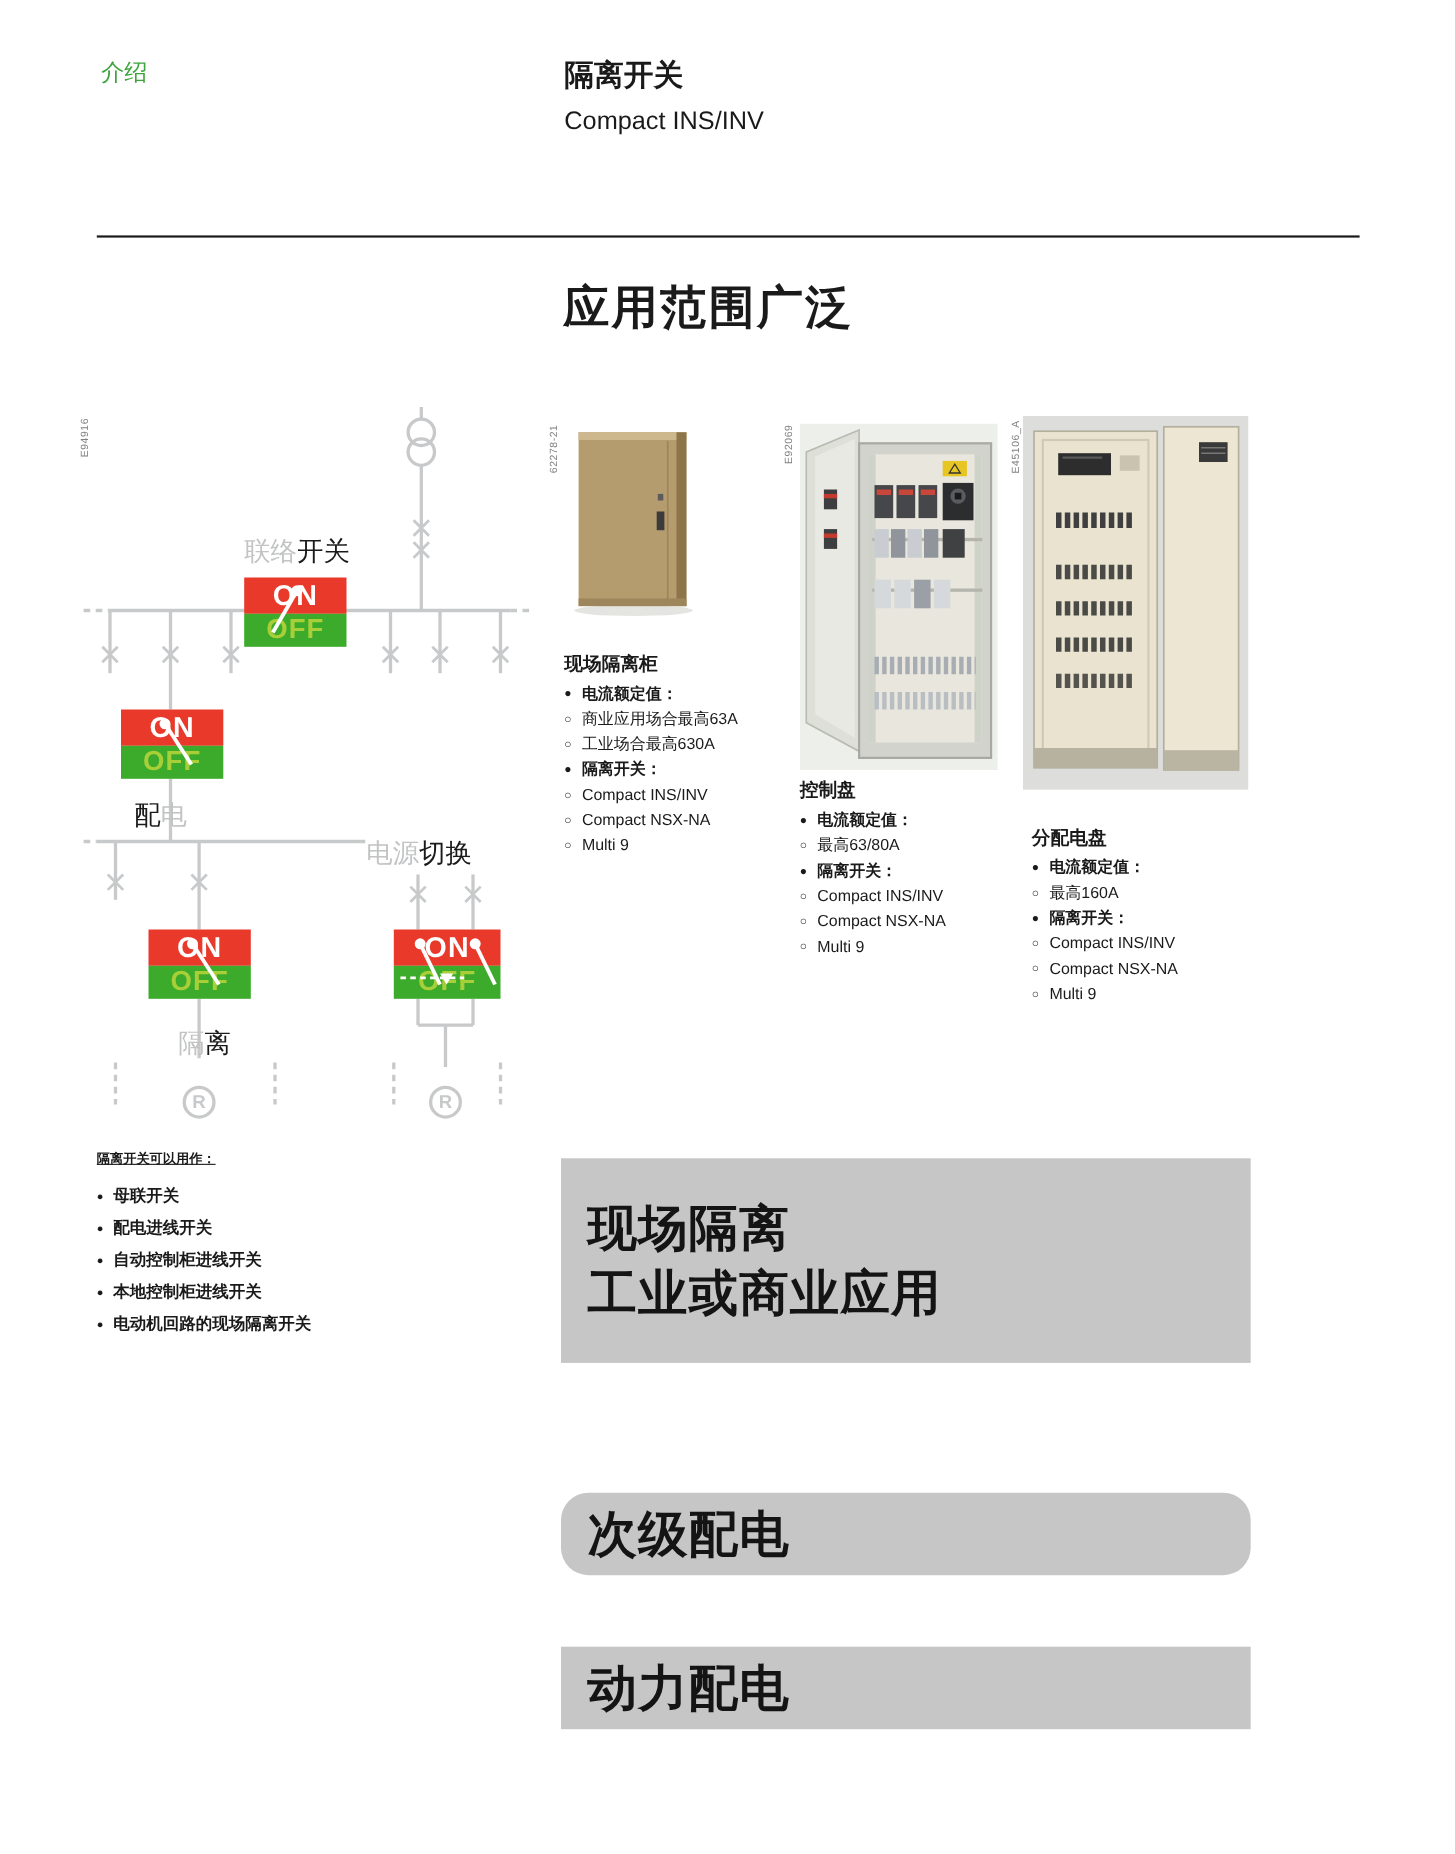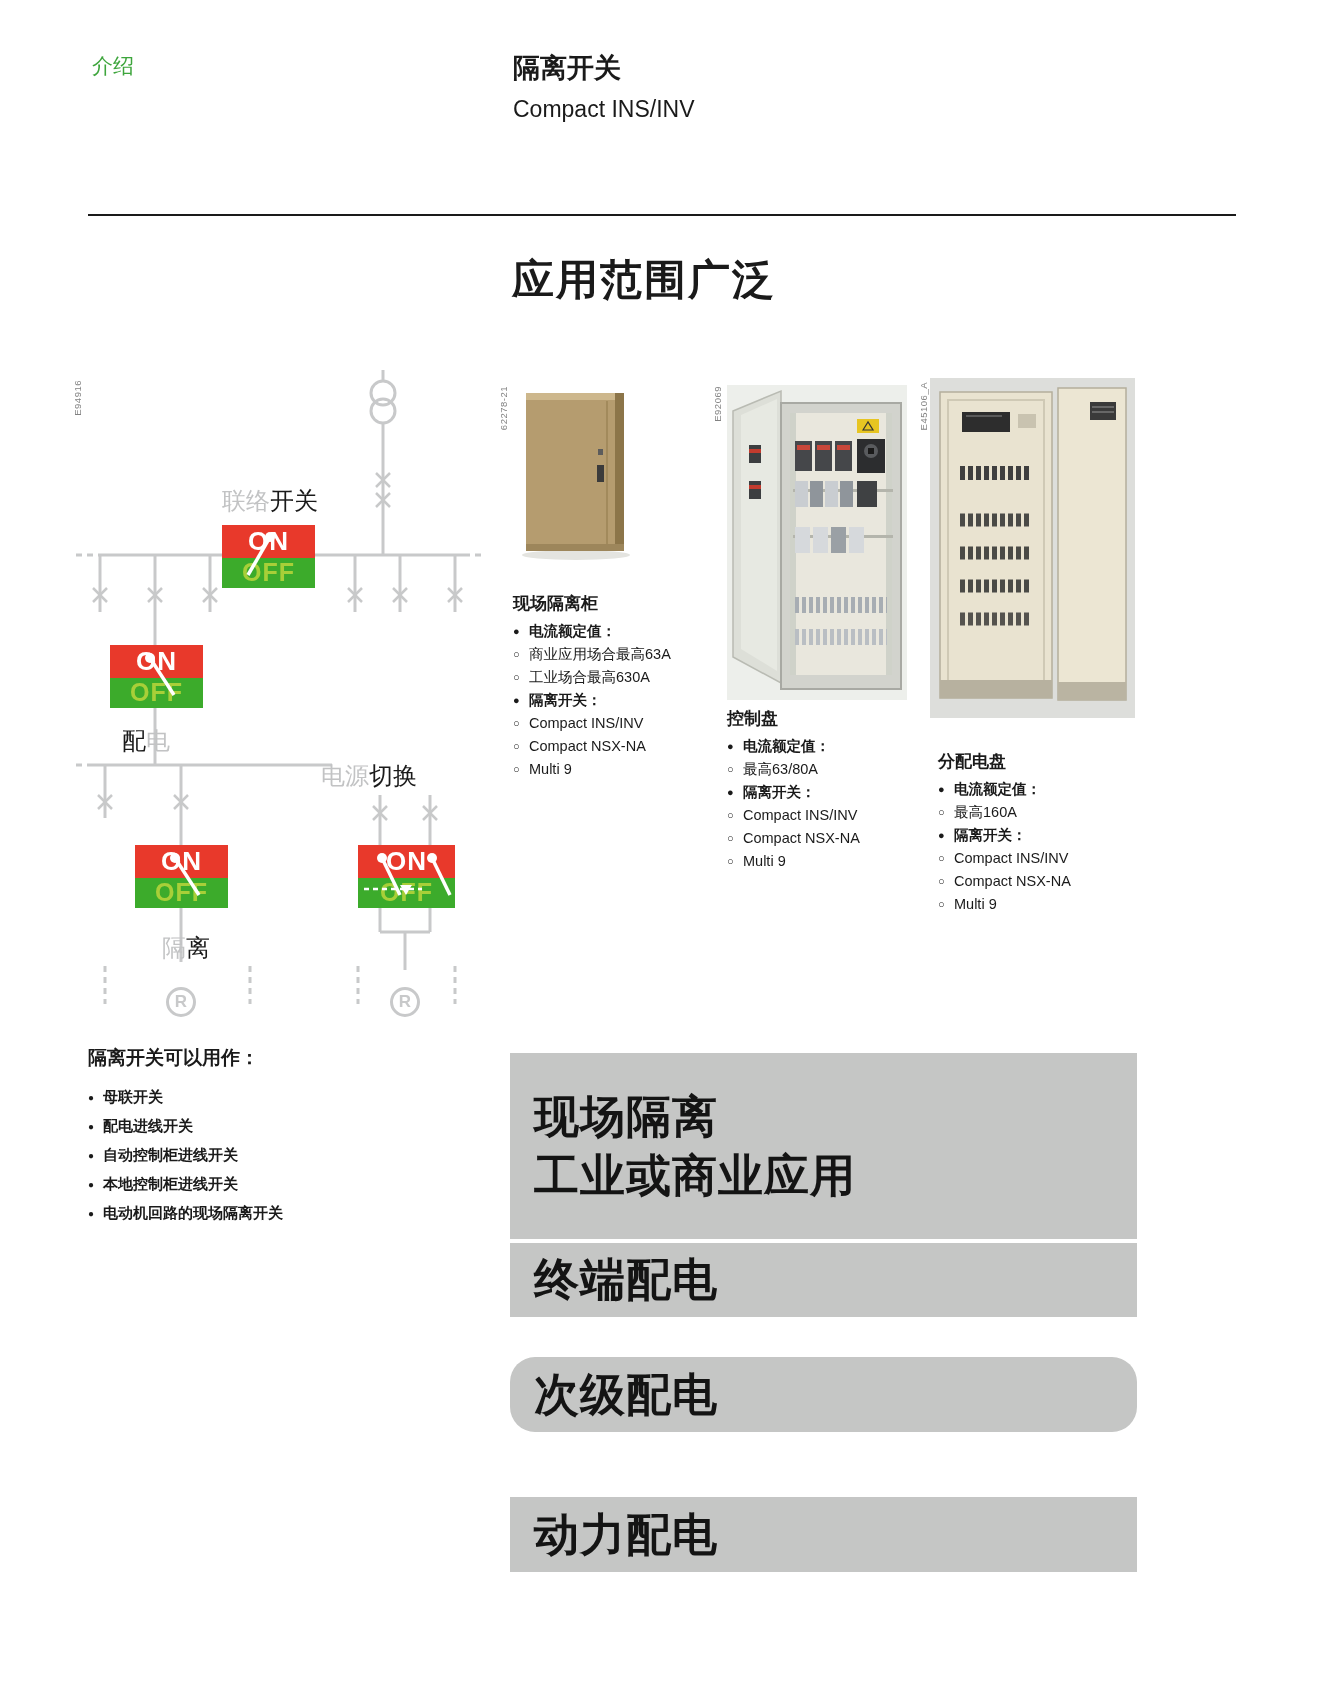--- a/index.html
+++ b/index.html
@@ -31,21 +31,21 @@
               font-size:17px; font-weight:bold; display:flex; align-items:center; justify-content:center; }
 
   
   .product-title { font-size:17px; font-weight:bold; }
   .spec-list { list-style:none; }
   .spec-list li { display:flex; align-items:baseline; font-size:14.5px; line-height:22px; }
   .marker { flex:none; width:16px; font-size:11px; position:relative; top:-1px; }
   .l1 { font-weight:bold; }
 
   
-  .usage-title { font-size:19px; font-weight:bold; }
+  .usage-title { font-size:12px; font-weight:bold;text-decoration:underline; }
   .usage-list { list-style:none; margin-top:12px; }
   .usage-list li { display:flex; align-items:baseline; font-size:15px; font-weight:bold; line-height:27px; }
   .usage-list .marker { width:15px; font-size:10px; }
 
   
   .banner { left:510px; width:627px; background:#c5c6c5; color:#141414; font-weight:bold; font-size:45px;
             display:flex; flex-direction:column; justify-content:center; padding-left:24px; white-space:pre-line; line-height:1.32; letter-spacing:1px; }
   .banner-1 { top:1053px; height:186px; }
   .banner-2 { top:1243px; height:74px; }
   .banner-3 { top:1357px; height:75px;border-radius:25px; }
@@ -119,21 +119,21 @@
   </div>
 
   <div class="abs vcode" style="left:72px; top:380px;">E94916</div>
 
   <div class="abs diag-label" style="left:222px; top:485px;">
     <span class="t-gray">联络</span><span class="t-black">开关</span>
   </div>
   <div class="abs diag-label" style="left:122px; top:725px;">
     <span class="t-black">配</span><span class="t-gray">电</span>
   </div>
-  <div class="abs diag-label" style="left:321px; top:760px;">
+  <div class="abs diag-label" style="left:333px; top:760px;">
     <span class="t-gray">电源</span><span class="t-black">切换</span>
   </div>
   <div class="abs diag-label" style="left:162px; top:932px;">
     <span class="t-gray">隔</span><span class="t-black">离</span>
   </div>
 
   <div class="abs sw" style="left:222px; top:525px;">
     <div class="sw-on">ON</div>
     <div class="sw-off">OFF</div>
     <svg class="sw-lever" viewBox="0 0 93 63">
@@ -382,17 +382,16 @@
 
         <li>
           <span class="marker">●</span>
           <span>电动机回路的现场隔离开关</span>
         </li>
       </ul>
   </div>
 
   <div class="abs banner banner-1">现场隔离
 工业或商业应用</div>
-  <div class="abs banner banner-2">终端配电</div>
   <div class="abs banner banner-3">次级配电</div>
   <div class="abs banner banner-4">动力配电</div>
 
 </div>
 
 </body></html>

